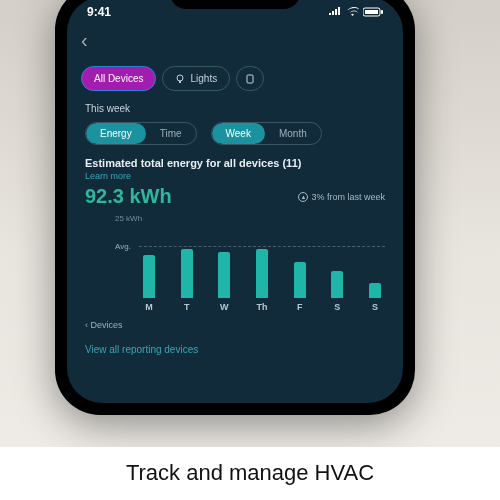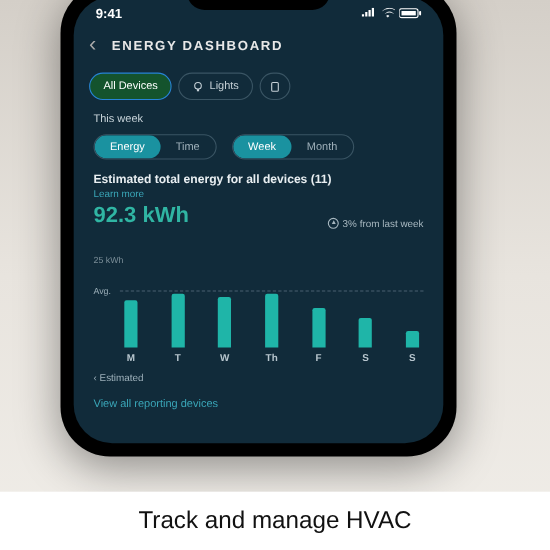--- a/index.html
+++ b/index.html
@@ -83,21 +83,21 @@
       align-items: center;
       gap: 5px;
       padding: 6px 12px;
       border-radius: 15px;
       border: 1px solid #3a5564;
       font-size: 10px;
       color: #c5d0d6;
       white-space: nowrap;
     }
     .pill.active {
-      background: #14532d;
+      background: #a21caf;
       border-color: #2784d6;
       color: #fff;
     }
     .pill .ico {
       width: 10px;
       height: 10px;
       display: inline-block;
     }
     .section {
       padding: 4px 18px;
@@ -134,22 +134,22 @@
       color: #e8eef1;
     }
     .learn {
       font-size: 9px;
       color: #3aa6b8;
       margin: 2px 0 4px;
     }
     .kwh-row {
       display: flex;
       justify-content: space-between;
-      align-items: flex-end;
-      margin-bottom: 24px;
+      align-items: center;
+      margin-bottom: 6px;
     }
     .kwh {
       font-size: 20px;
       font-weight: 600;
       color: #30b5a3;
     }
     .delta {
       font-size: 9px;
       color: #a8b8c0;
       display: flex;
@@ -163,20 +163,21 @@
       border-radius: 50%;
       display: flex;
       align-items: center;
       justify-content: center;
       font-size: 6px;
     }
     .chart-area {
       position: relative;
       height: 98px;
       margin-top: 4px;
+      margin-left: 30px;
     }
     .ylabel {
       position: absolute;
       top: 0;
       left: 0;
       font-size: 8px;
       color: #7a8d97;
     }
     .avg-label {
       position: absolute;
@@ -263,21 +264,20 @@
         <svg width="20" height="10">
             <rect x="0" y="1" width="17" height="8" rx="2" fill="none" stroke="#fff" stroke-width="1"></rect>
             <rect x="2" y="3" width="13" height="4" fill="#fff"></rect>
             <rect x="18" y="3" width="2" height="4" rx="1" fill="#fff"></rect>
           </svg>
       </div>
     </div>
 
     <div class="header-row">
       <span class="back">‹</span>
-      <span class="header-title">ENERGY DASHBOARD</span>
     </div>
 
     <div class="tabs">
       <div class="pill active">
         <span>All Devices</span>
       </div>
       <div class="pill">
         <svg class="ico" viewBox="0 0 10 10">
             <circle cx="5" cy="4" r="3" fill="none" stroke="#c5d0d6" stroke-width="1"></circle>
             <rect x="4" y="7" width="2" height="2" fill="#c5d0d6"></rect>
@@ -333,21 +333,21 @@
             <span>M</span>
             <span>T</span>
             <span>W</span>
             <span>Th</span>
             <span>F</span>
             <span>S</span>
             <span>S</span>
           </div>
       </div>
 
-      <div class="prev">‹ Estimated</div>
+      <div class="prev">‹ Devices</div>
       <div class="viewall">View all reporting devices</div>
     </div>
   </div>
 </div>
 
 <div class="caption">
   <span>Track and manage HVAC</span><br>
 </div>
 
 </body></html>

